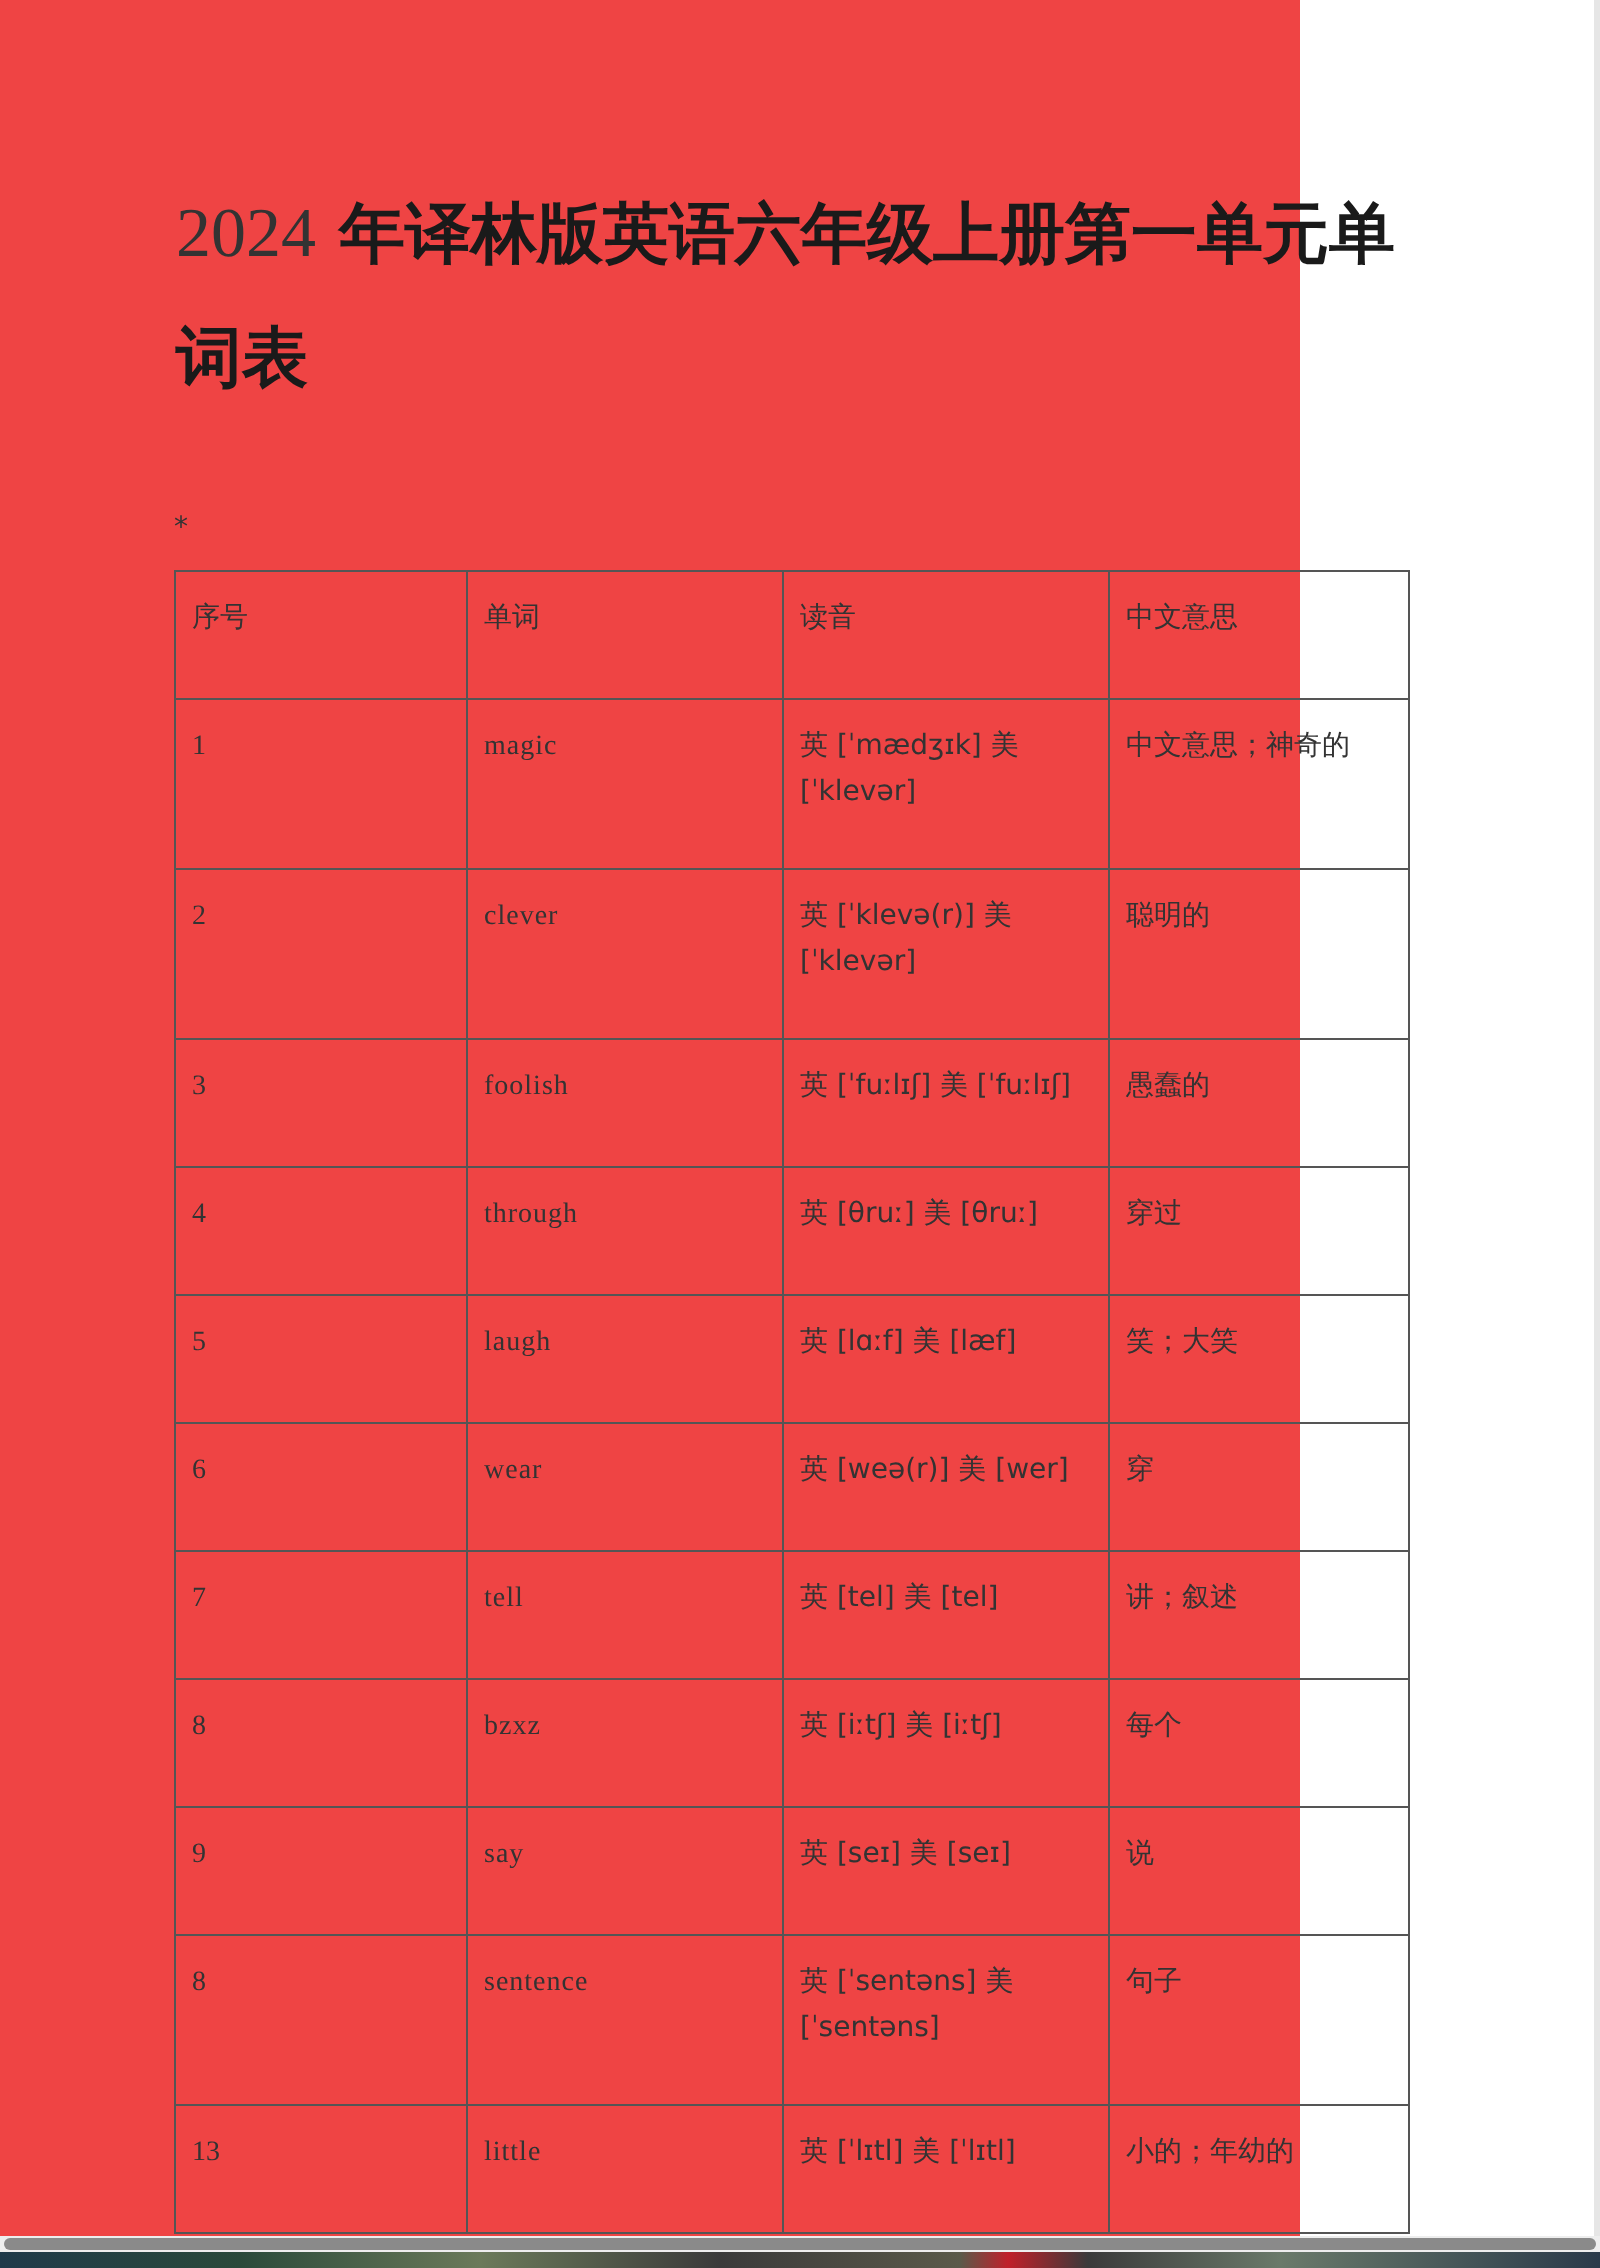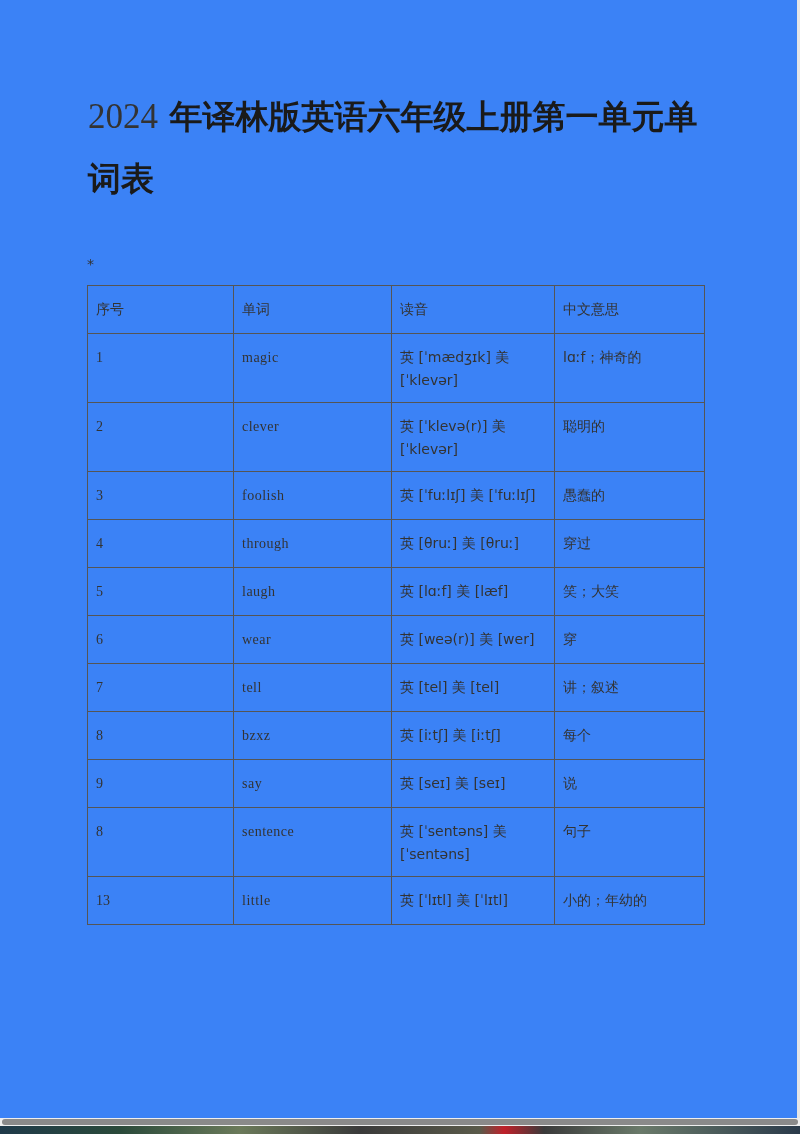--- a/index.html
+++ b/index.html
@@ -2,22 +2,22 @@
 <html><head>
   <meta charset="utf-8">
   <style>
     html, body { margin: 0; padding: 0; }
     body {
       width: 800px; height: 1134px; overflow: hidden;
       background: #ffffff; position: relative;
       font-family: "DejaVu Sans", sans-serif; color: #222;
     }
     .page {
-      position: absolute; left: 0; top: 0; width: 800px; height: 1118px;
-      background: #3b82f6;
+      position: absolute; left: 0; top: 0; width: 650px; height: 1118px;
+      background: #ef4444;
     }
     .right-edge {
       position: absolute; left: 797px; top: 0; width: 3px; height: 1118px;
       background: #e6e6e6;
     }
     .title {
       position: absolute; left: 88px; top: 86px; width: 620px;
       font-size: 33px; line-height: 62px; font-weight: bold; color: #1a1a1a;
       margin: 0;
       font-family: "DejaVu Sans", sans-serif;
@@ -30,21 +30,21 @@
       position: absolute; left: 87px; top: 256px; font-size: 14px; color: #333;
     }
     table.vocab {
       position: absolute; left: 87px; top: 285px;
       border-collapse: collapse; width: 617px;
       table-layout: fixed;
     }
     table.vocab td, table.vocab th {
       border: 1.5px solid #555;
       vertical-align: top;
-      padding: 12px 8px 0 8px;
+      padding: 12px 8px 16px 8px;
       font-size: 14px; line-height: 23px; color: #333; text-align: left;
       font-weight: normal;
     }
     table.vocab th { height: 35px; }
     col.c1 { width: 146px; }
     col.c2 { width: 158px; }
     col.c3 { width: 163px; }
     col.c4 { width: 150px; }
     .num { font-family: "Liberation Serif", serif; font-size: 14px; color: #444; }
     .word { font-family: Liberation Serif, serif; font-size: 13.5px; color: #444; letter-spacing: 0.5px; }
@@ -94,21 +94,21 @@
         <th class="cn">单词</th>
         <th class="cn">读音</th>
         <th class="cn">中文意思</th>
       </tr>
     </thead>
     <tbody>
       <tr class="tall">
         <td class="num">1</td>
         <td class="word">magic</td>
         <td class="phon">英 [ˈmædʒɪk] 美 [ˈklevər]</td>
-        <td class="cn">lɑːf；神奇的</td>
+        <td class="cn">中文意思；神奇的</td>
       </tr>
       <tr class="tall">
         <td class="num">2</td>
         <td class="word">clever</td>
         <td class="phon">英 [ˈklevə(r)] 美 [ˈklevər]</td>
         <td class="cn">聪明的</td>
       </tr>
       <tr class="short">
         <td class="num">3</td>
         <td class="word">foolish</td>

